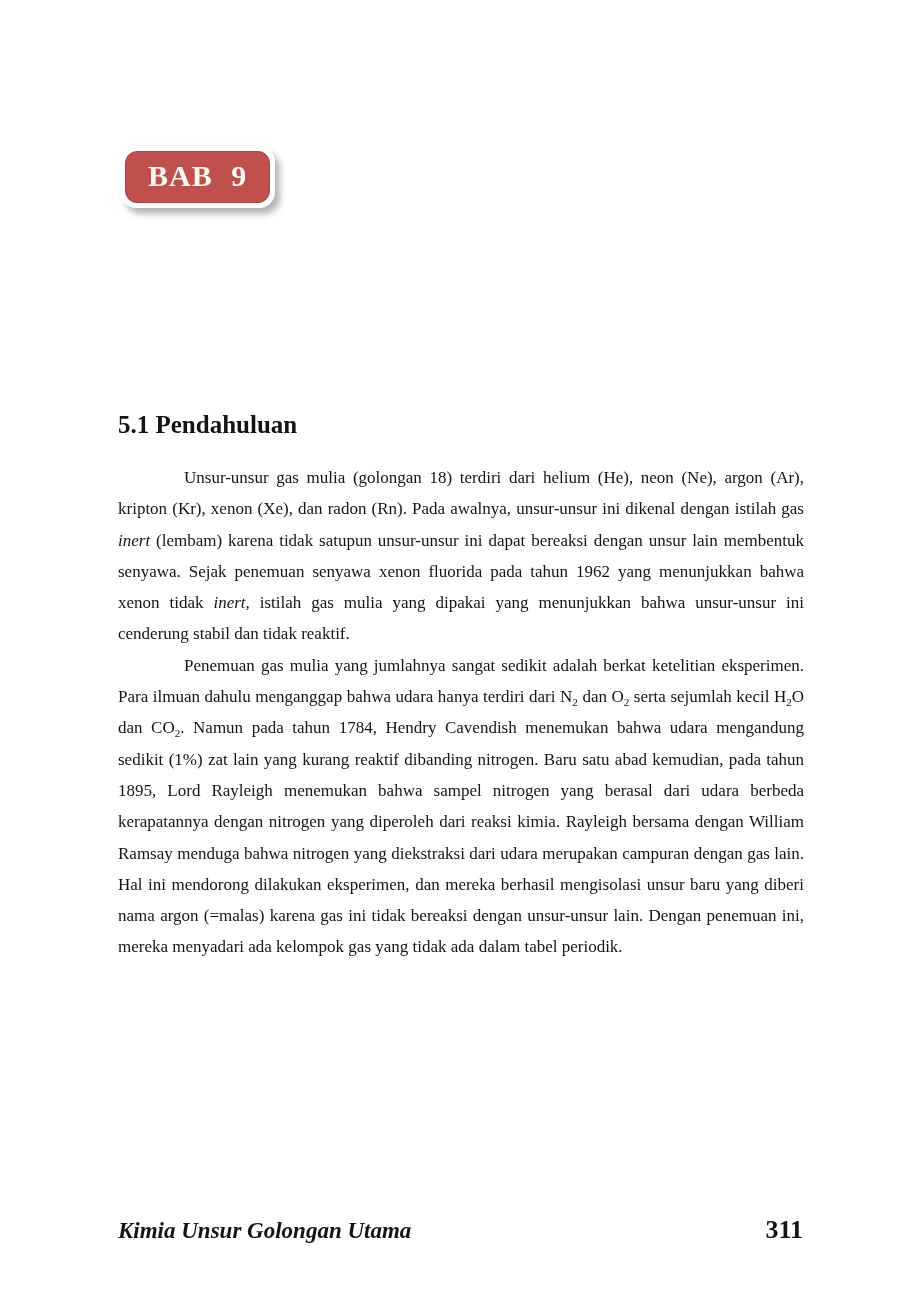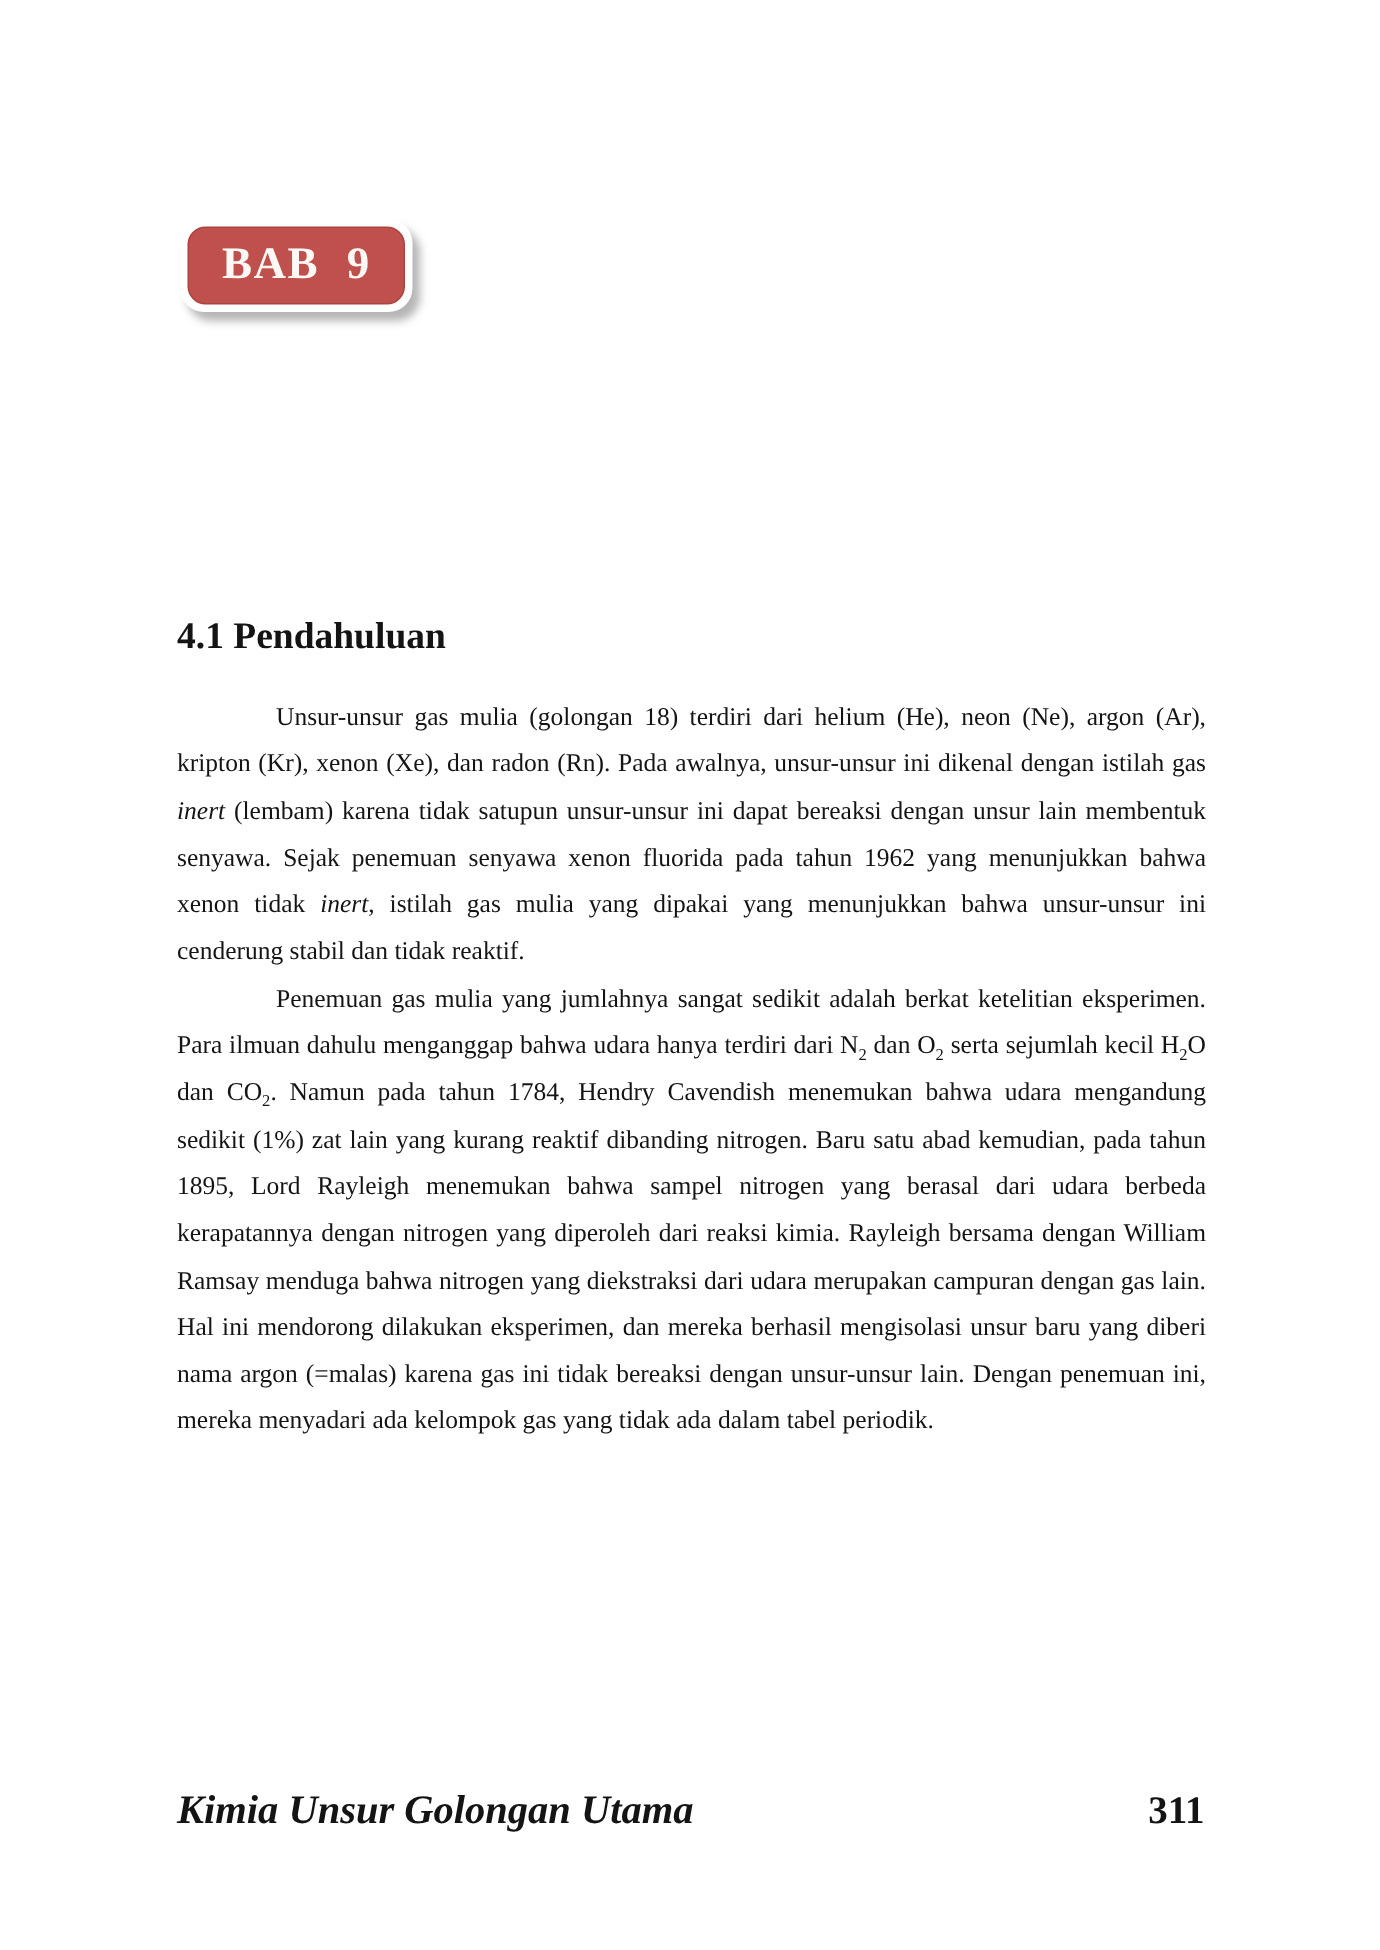--- a/index.html
+++ b/index.html
@@ -95,44 +95,45 @@
   .footer {
     position: absolute;
     left: 118px;
     top: 1191px;
     width: 685px;
     display: flex;
     justify-content: space-between;
     align-items: baseline;
   }
   .footer-book {
-    font-size: 27px;
+    font-size: 23px;
     font-weight: bold;
     font-style: italic;
     color: #141414;
+    margin-top: 27px;
   }
   .footer-page {
     font-size: 26px;
     font-weight: bold;
     color: #141414;
   }
 </style>
 </head>
 <body>
 
 <div class="page">
 
   <div class="badge-outer">
     <div class="badge-inner">
       <span>BAB 9</span>
     </div>
   </div>
 
 
-  <h2 class="section-heading">4.1 Pendahuluan</h2>
+  <h2 class="section-heading">5.1 Pendahuluan</h2>
 
   <div class="body-text">
     <p><span>Unsur-unsur gas mulia (golongan 18) terdiri dari helium (He), neon (Ne), argon (Ar), kripton (Kr), xenon (Xe), dan radon (Rn). Pada awalnya, unsur-unsur ini dikenal dengan istilah gas </span><i>inert</i><span> (lembam) karena tidak satupun unsur-unsur ini dapat bereaksi dengan unsur lain membentuk senyawa. Sejak penemuan senyawa xenon fluorida pada tahun 1962 yang menunjukkan bahwa xenon tidak </span><i>inert</i><span>, istilah gas mulia yang dipakai yang menunjukkan bahwa unsur-unsur ini cenderung stabil dan tidak reaktif.</span></p>
     <p><span>Penemuan gas mulia yang jumlahnya sangat sedikit adalah berkat ketelitian eksperimen. Para ilmuan dahulu menganggap bahwa udara hanya terdiri dari N</span><sub>2</sub><span> dan O</span><sub>2</sub><span> serta sejumlah kecil H</span><sub>2</sub><span>O dan CO</span><sub>2</sub><span>. Namun pada tahun 1784, Hendry Cavendish menemukan bahwa udara mengandung sedikit (1%) zat lain yang kurang reaktif dibanding nitrogen. Baru satu abad kemudian, pada tahun 1895, Lord Rayleigh menemukan bahwa sampel nitrogen yang berasal dari udara berbeda kerapatannya dengan nitrogen yang diperoleh dari reaksi kimia. Rayleigh bersama dengan William Ramsay menduga bahwa nitrogen yang diekstraksi dari udara merupakan campuran dengan gas lain. Hal ini mendorong dilakukan eksperimen, dan mereka berhasil mengisolasi unsur baru yang diberi nama argon (=malas) karena gas ini tidak bereaksi dengan unsur-unsur lain. Dengan penemuan ini, mereka menyadari ada kelompok gas yang tidak ada dalam tabel periodik.</span></p>
   </div>
 
   <div class="footer">
     <span class="footer-book">Kimia Unsur Golongan Utama</span>
     <span class="footer-page">311</span>
   </div>

